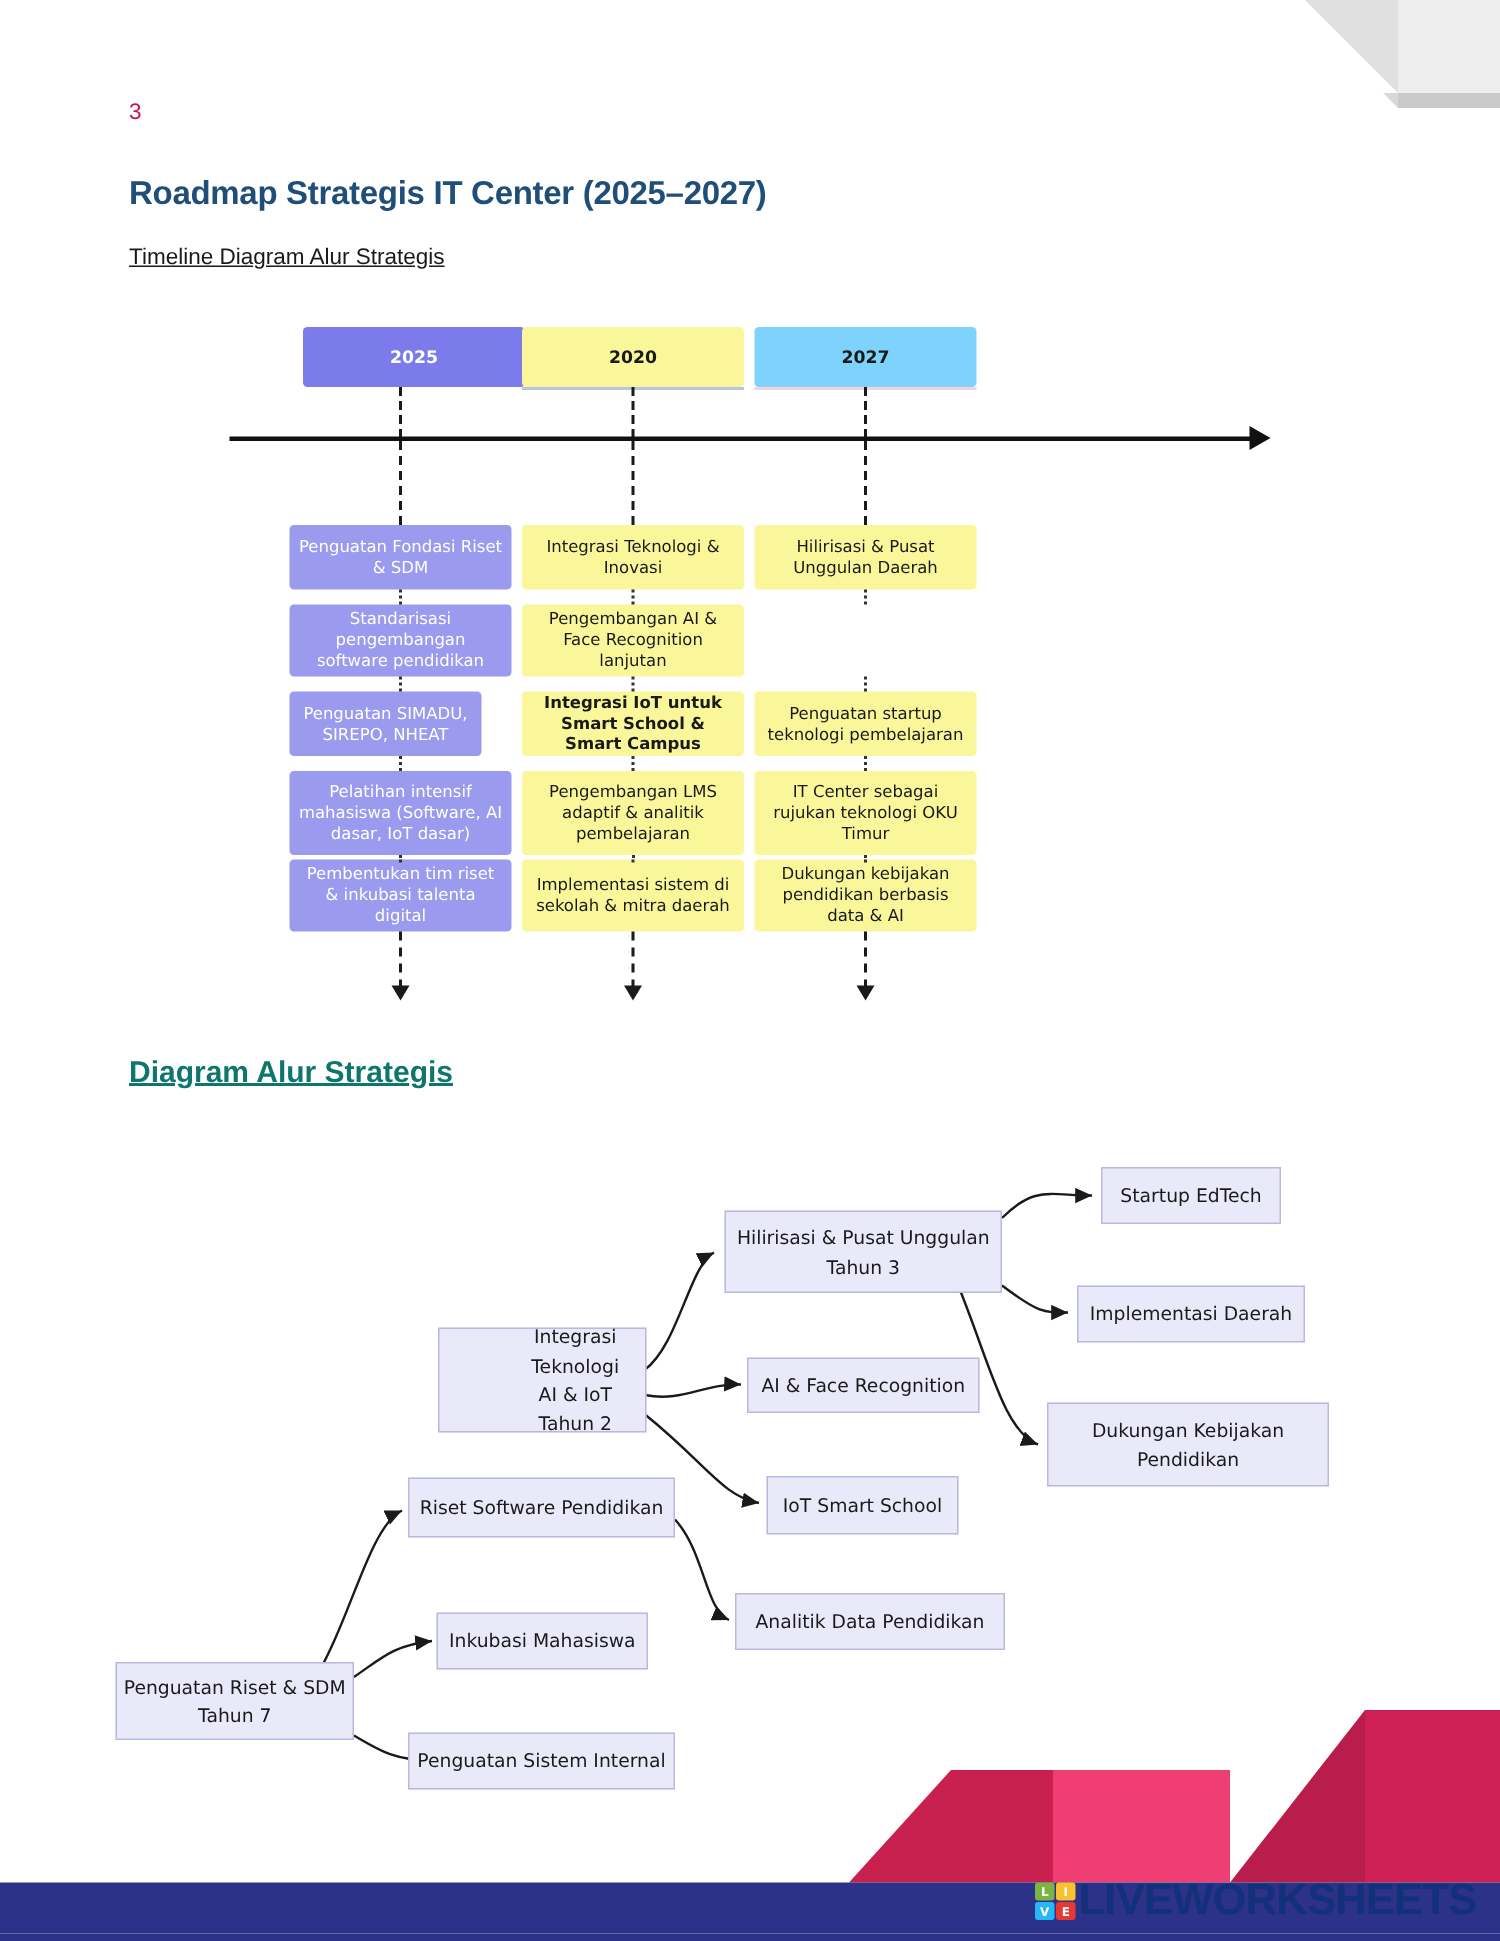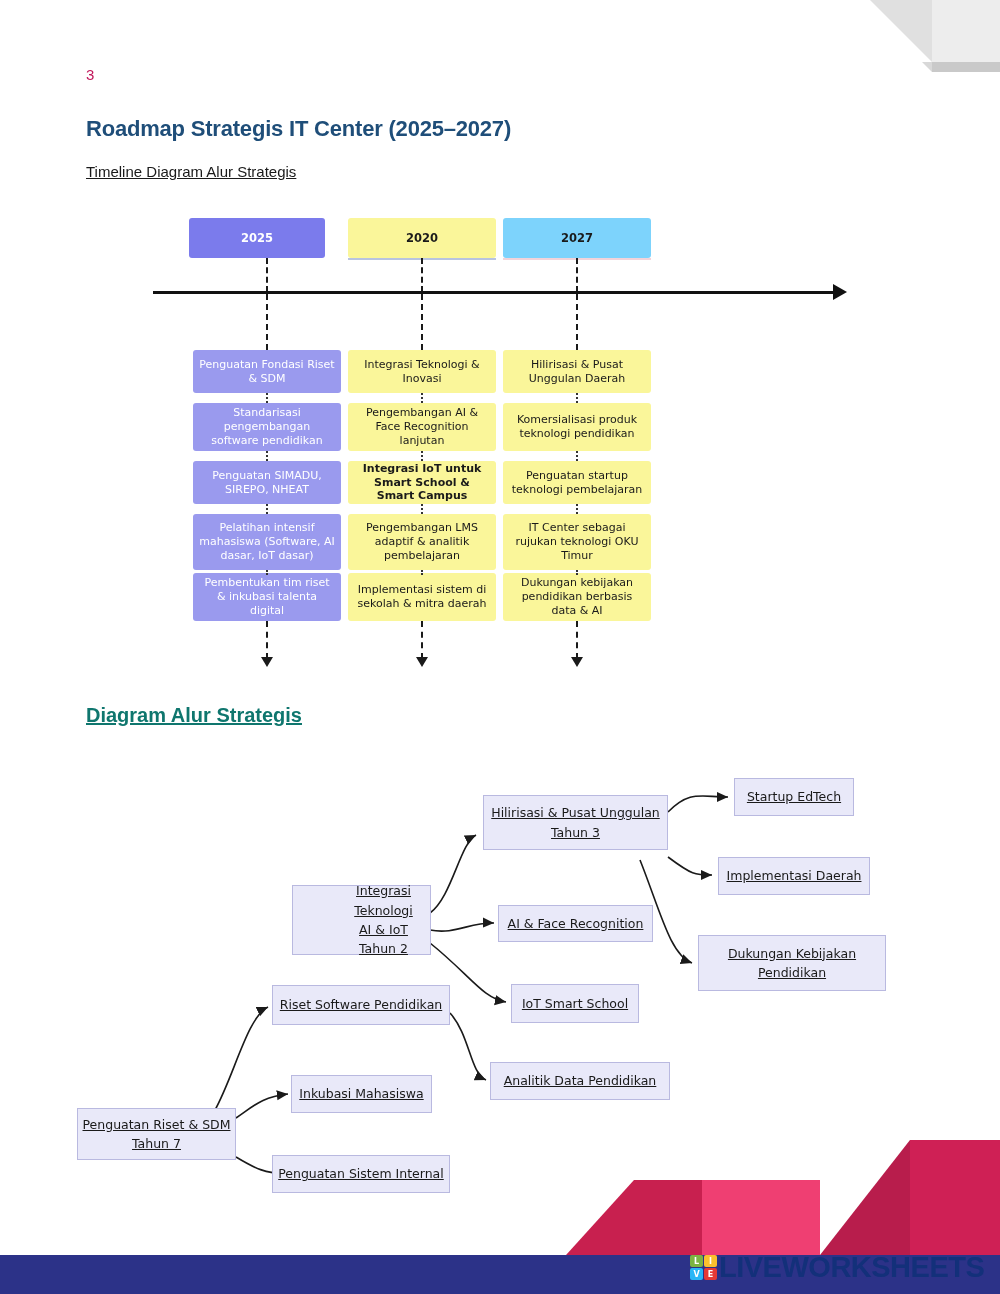--- a/index.html
+++ b/index.html
@@ -101,21 +101,20 @@
   }
 
   
   #flow-figure { position: absolute; left: 0; top: 745px; width: 1000px; height: 470px; }
   #flow-svg { position: absolute; left: 0; top: 0; width: 1000px; height: 470px; }
   .fl-node {
     position: absolute; background: #e9e9f9; border: 1px solid #b9b9e0;
     display: flex; flex-direction: column; align-items: center; justify-content: center;
     text-align: center; font-size: 12.5px; color: #1a1a1a; line-height: 1.55;
     font-family: "DejaVu Sans", sans-serif;
-    text-decoration: underline;
   }
 
   
   #footer-deco { position: absolute; left: 0; bottom: 0; width: 1000px; height: 154px; }
   .f-shape { position: absolute; }
   #f-dark-right { right: 0; bottom: 39px; width: 90px; height: 115px; background: #cf2055; }
   #f-shadow-tri {
     right: 90px; bottom: 39px; width: 0; height: 0;
     border-bottom: 115px solid #b81d4c; border-left: 90px solid transparent;
   }
@@ -149,52 +148,51 @@
   <div class="grey-strip-tri"></div>
 </div>
 
 <div id="page-number">3</div>
 <div id="page-title">Roadmap Strategis IT Center (2025–2027)</div>
 <div id="section-label-timeline">Timeline Diagram Alur Strategis</div>
 <div id="section-label-flow">Diagram Alur Strategis</div>
 
 <div id="timeline-figure">
 
-  <div class="year-header yr2025" style="left:189px; top:13px; width:136px;">2025</div>
+  <div class="year-header yr2025" style="left:202px; top:13px; width:148px;">2025</div>
   <div class="year-header yr2026" style="left:348px; top:13px; width:148px;">2020</div>
   <div class="year-header yr2027" style="left:503px; top:13px; width:148px;">2027</div>
 
   <div class="tl-underline u2026" style="left:348px; top:53px; width:148px;"></div>
   <div class="tl-underline u2027" style="left:503px; top:53px; width:148px;"></div>
 
   <div class="dash-v" style="left:266px; top:53px; height:34px;"></div>
   <div class="dash-v" style="left:421px; top:53px; height:34px;"></div>
   <div class="dash-v" style="left:576px; top:53px; height:34px;"></div>
 
   <div id="tl-axis" style="top:86px;"></div>
   <div id="tl-axis-head" style="top:79px;"></div>
 
   <div class="dash-v" style="left:266px; top:89px; height:56px;"></div>
   <div class="dash-v" style="left:421px; top:89px; height:56px;"></div>
   <div class="dash-v" style="left:576px; top:89px; height:56px;"></div>
 
   <div class="tl-box c2025" style="left:193px; top:145px; width:148px; height:43px;">Penguatan Fondasi Riset &amp; SDM</div>
   <div class="tl-box c2025" style="left:193px; top:198px; width:148px; height:48px;">Standarisasi pengembangan software pendidikan</div>
-  <div class="tl-box c2025" style="left:193px; top:256px; width:148px; height:43px;">Penguatan SIMADU, SIREPO, NHEAT</div>
+  <div class="tl-box c2025" style="left:193px; top:256px; width:128px; height:43px;">Penguatan SIMADU, SIREPO, NHEAT</div>
   <div class="tl-box c2025" style="left:193px; top:309px; width:148px; height:56px;">Pelatihan intensif mahasiswa (Software, AI dasar, IoT dasar)</div>
   <div class="tl-box c2025" style="left:193px; top:368px; width:148px; height:48px;">Pembentukan tim riset &amp; inkubasi talenta digital</div>
 
   <div class="tl-box c2026" style="left:348px; top:145px; width:148px; height:43px;">Integrasi Teknologi &amp; Inovasi</div>
   <div class="tl-box c2026" style="left:348px; top:198px; width:148px; height:48px;">Pengembangan AI &amp; Face Recognition lanjutan</div>
   <div class="tl-box c2026" style="left:348px; top:256px; width:148px; height:43px;font-weight:bold;">Integrasi IoT untuk Smart School &amp; Smart Campus</div>
   <div class="tl-box c2026" style="left:348px; top:309px; width:148px; height:56px;">Pengembangan LMS adaptif &amp; analitik pembelajaran</div>
   <div class="tl-box c2026" style="left:348px; top:368px; width:148px; height:48px;">Implementasi sistem di sekolah &amp; mitra daerah</div>
 
   <div class="tl-box c2027" style="left:503px; top:145px; width:148px; height:43px;">Hilirisasi &amp; Pusat Unggulan Daerah</div>
-  <div class="tl-box c2027" style="left:503px; top:198px; width:148px; height:48px;">Komersialisasi produk teknologi pendidikan</div>
   <div class="tl-box c2027" style="left:503px; top:256px; width:148px; height:43px;">Penguatan startup teknologi pembelajaran</div>
   <div class="tl-box c2027" style="left:503px; top:309px; width:148px; height:56px;">IT Center sebagai rujukan teknologi OKU Timur</div>
   <div class="tl-box c2027" style="left:503px; top:368px; width:148px; height:48px;">Dukungan kebijakan pendidikan berbasis data &amp; AI</div>
 
   <div class="dash-sep" style="left:266px; top:188px; height:10px;"></div>
   <div class="dash-sep" style="left:266px; top:246px; height:10px;"></div>
   <div class="dash-sep" style="left:266px; top:299px; height:10px;"></div>
   <div class="dash-sep" style="left:266px; top:365px; height:3px;"></div>
   <div class="dash-sep" style="left:421px; top:188px; height:10px;"></div>
   <div class="dash-sep" style="left:421px; top:246px; height:10px;"></div>
@@ -243,21 +241,21 @@
       <path d="M668,112 C692,130 695,130 712,130"></path>
 
       <path d="M640,115 C660,165 670,210 692,218"></path>
     </g>
   </svg>
 
   <div class="fl-node" style="left:734px; top:33px; width:120px; height:38px;">
     <span>Startup EdTech</span>
   </div>
 
-  <div class="fl-node" style="left:483px; top:50px; width:185px; height:55px;">
+  <div class="fl-node" style="left:483px; top:62px; width:185px; height:55px;">
     <span>Hilirisasi &amp; Pusat Unggulan</span>
     <span>Tahun 3</span>
   </div>
 
   <div class="fl-node" style="left:718px; top:112px; width:152px; height:38px;">
     <span>Implementasi Daerah</span>
   </div>
 
   <div class="fl-node" style="left:292px; top:140px; width:139px; height:70px;padding-left:44px;">
     <span>Integrasi Teknologi</span>

